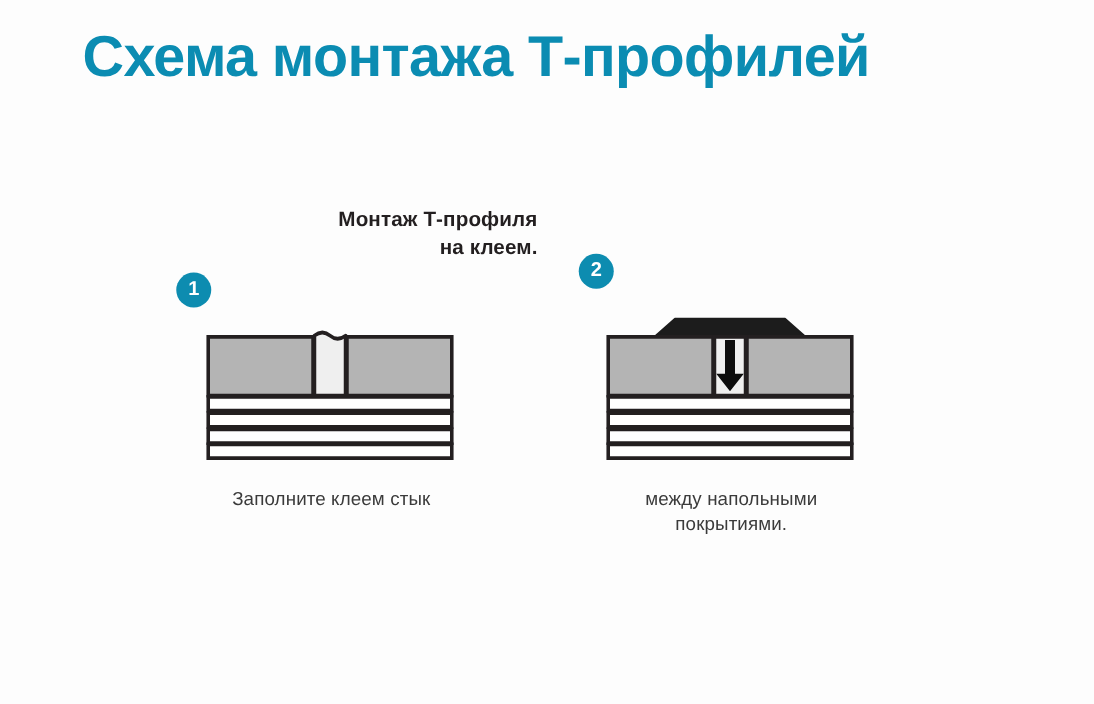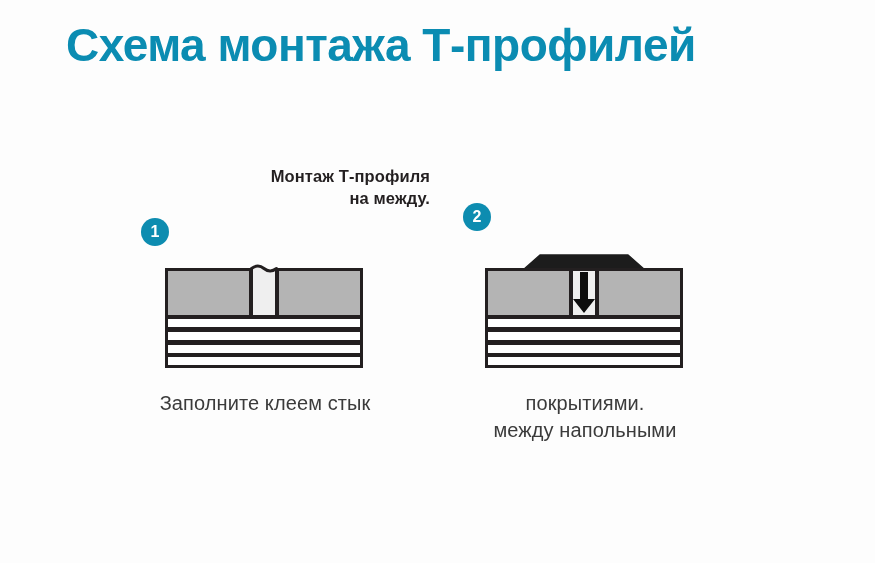--- a/index.html
+++ b/index.html
@@ -90,39 +90,39 @@
   }
   .diagram svg { display: block; }
 
   
   .caption {
     position: absolute;
     left: 0;
     top: 240px;
     width: 330px;
     text-align: center;
-    font-size: 20px;
+    font-size: 15px;
     color: #3b3b3b;
     line-height: 1.36;
     letter-spacing: 0.1px;
   }
   .caption-line { display: block; }
 </style>
 </head>
 <body>
 
 <div id="page">
 
   <div class="page-title">Схема монтажа Т-профилей</div>
 
   <div class="panel panel-left">
 
     <div class="step-heading">
       <span class="caption-line">Монтаж Т-профиля</span>
-      <span class="caption-line">на между.</span>
+      <span class="caption-line">на клеем.</span>
     </div>
 
     <div class="step-badge badge-1">1</div>
 
     <div class="diagram">
       <svg width="198" height="116" viewBox="0 0 198 116" xmlns="http://www.w3.org/2000/svg">
 
         <rect x="1.5" y="17.5" width="84" height="47" fill="#b4b4b4" stroke="#231f20" stroke-width="3"></rect>
 
         <rect x="112.5" y="17.5" width="84" height="47" fill="#b4b4b4" stroke="#231f20" stroke-width="3"></rect>
@@ -159,18 +159,18 @@
         <path d="M 95 20 L 103 20 L 103 47 L 110 47 L 99 61 L 88 47 L 95 47 Z" fill="#0d0d0d"></path>
 
         <rect x="1.5" y="65.5" width="195" height="11" fill="#ffffff" stroke="#231f20" stroke-width="3"></rect>
         <rect x="1.5" y="78.5" width="195" height="11" fill="#ffffff" stroke="#231f20" stroke-width="3"></rect>
         <rect x="1.5" y="91.5" width="195" height="11" fill="#ffffff" stroke="#231f20" stroke-width="3"></rect>
         <rect x="1.5" y="103.5" width="195" height="11" fill="#ffffff" stroke="#231f20" stroke-width="3"></rect>
       </svg>
     </div>
 
     <div class="caption">
+      <span class="caption-line">между напольными</span>
       <span class="caption-line">покрытиями.</span>
-      <span class="caption-line">между напольными</span>
     </div>
   </div>
 
 </div>
 
 </body></html>

